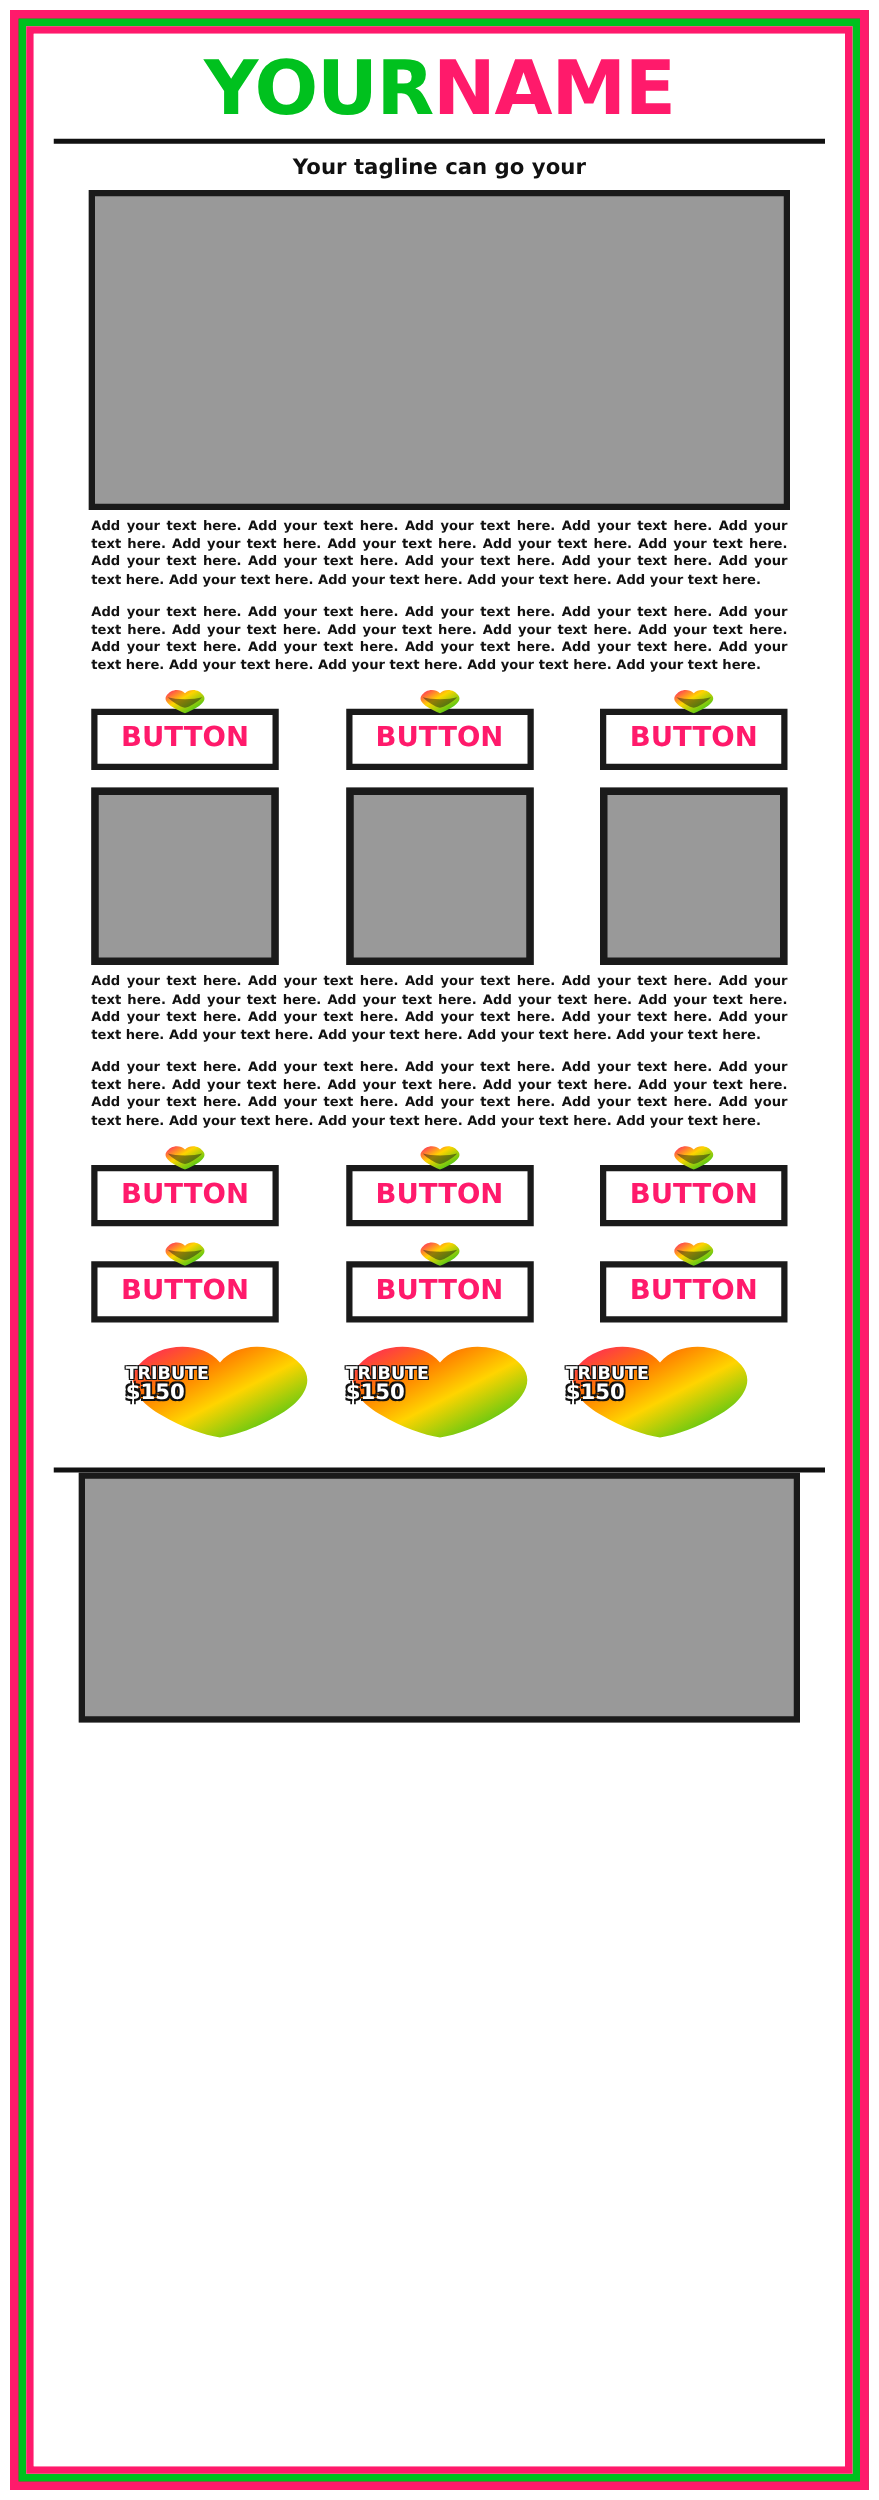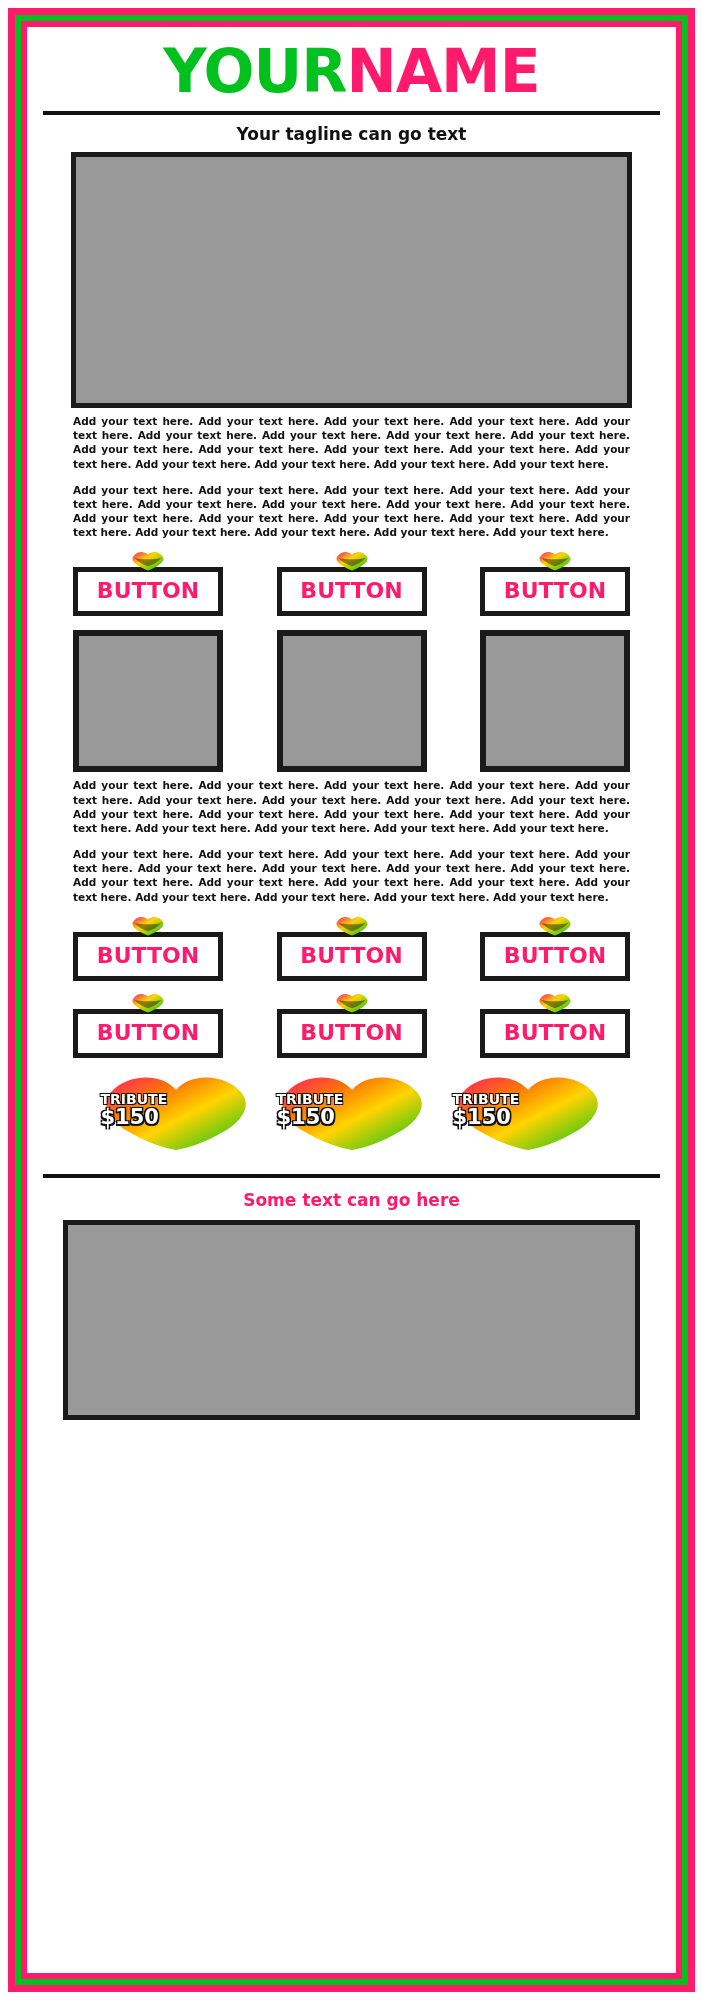--- a/index.html
+++ b/index.html
@@ -157,21 +157,21 @@
   .tribute-text {
     position: absolute;
     left: 0; right: 0; top: 16px;
     color: #ffffff;
     font-family: "DejaVu Sans", sans-serif;
     font-weight: bold;
     pointer-events: none;
   }
   .tribute-label { font-size: 14px; line-height: 1.05;
     text-shadow: -1px -1px 0 #111, 1px -1px 0 #111, -1px 1px 0 #111, 1px 1px 0 #111; }
-  .tribute-price { font-size: 21px; line-height: 1.05;
+  .tribute-price { font-size: 17px; line-height: 1.05;
     text-shadow: -1.5px -1.5px 0 #111, 1.5px -1.5px 0 #111, -1.5px 1.5px 0 #111, 1.5px 1.5px 0 #111; }
   
   .footer-rule {
     border-top: 4px solid #111111;
     margin: 22px 2px 0 2px;
   }
   .footer-text {
     text-align: center;
     font-family: "DejaVu Sans", sans-serif;
     font-weight: bold;
@@ -188,21 +188,21 @@
     <div class="frame-mid">
       <div class="frame-inner">
         <div class="content">
 
           <div class="title-wrap">
             <div class="title">
               <span class="t-first">YOUR</span><span class="t-second">NAME</span>
             </div>
           </div>
           <div class="rule"></div>
-          <div class="tagline">Your tagline can go text</div>
+          <div class="tagline">Your tagline can go your</div>
 
           <div class="media media-hero"></div>
 
           <div class="para-block">
             <p class="para">Add your text here. Add your text here. Add your text here. Add your text here. Add your text here. Add your text here. Add your text here. Add your text here. Add your text here. Add your text here. Add your text here. Add your text here. Add your text here. Add your text here. Add your text here. Add your text here. Add your text here. Add your text here.</p>
             <p class="para">Add your text here. Add your text here. Add your text here. Add your text here. Add your text here. Add your text here. Add your text here. Add your text here. Add your text here. Add your text here. Add your text here. Add your text here. Add your text here. Add your text here. Add your text here. Add your text here. Add your text here. Add your text here.</p>
           </div>
 
           <div class="btn-row">
             <div class="btn-cell">
@@ -326,20 +326,19 @@
                 <path d="M75 14 C60 -4 26 -2 10 16 C-2 30 10 46 28 56 C45 66 62 72 75 74 C88 72 105 66 122 56 C140 46 152 30 140 16 C124 -2 90 -4 75 14 Z" fill="url(#biglip)"></path>
               </svg>
               <div class="tribute-text">
                 <div class="tribute-label">TRIBUTE</div>
                 <div class="tribute-price">$150</div>
               </div>
             </div>
           </div>
 
           <div class="footer-rule"></div>
-          <div class="footer-text">Some text can go here</div>
           <div class="media media-footer"></div>
 
         </div>
       </div>
     </div>
   </div>
 </div>
 
 </body></html>

